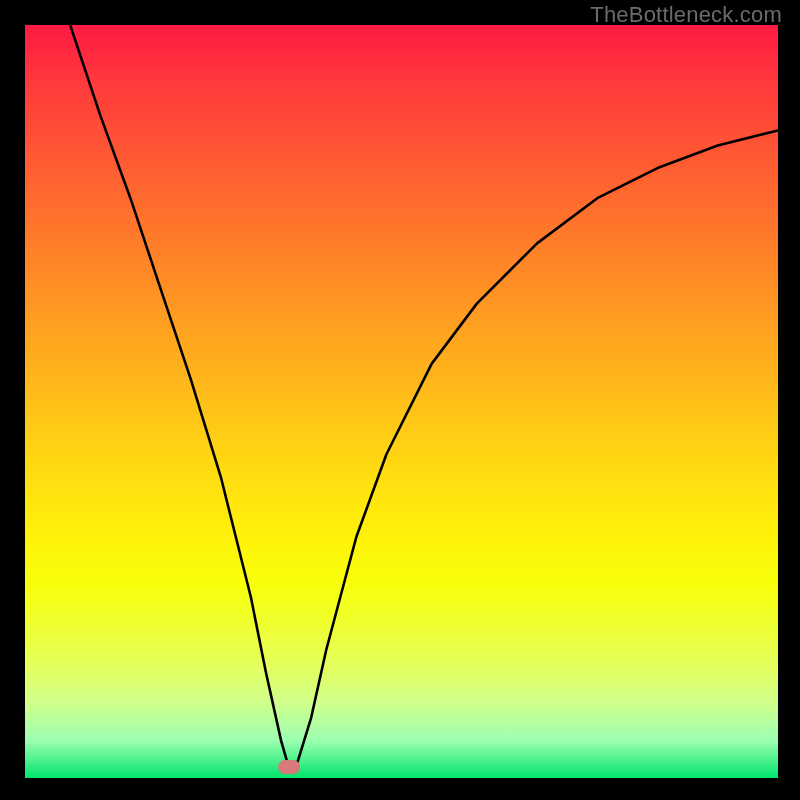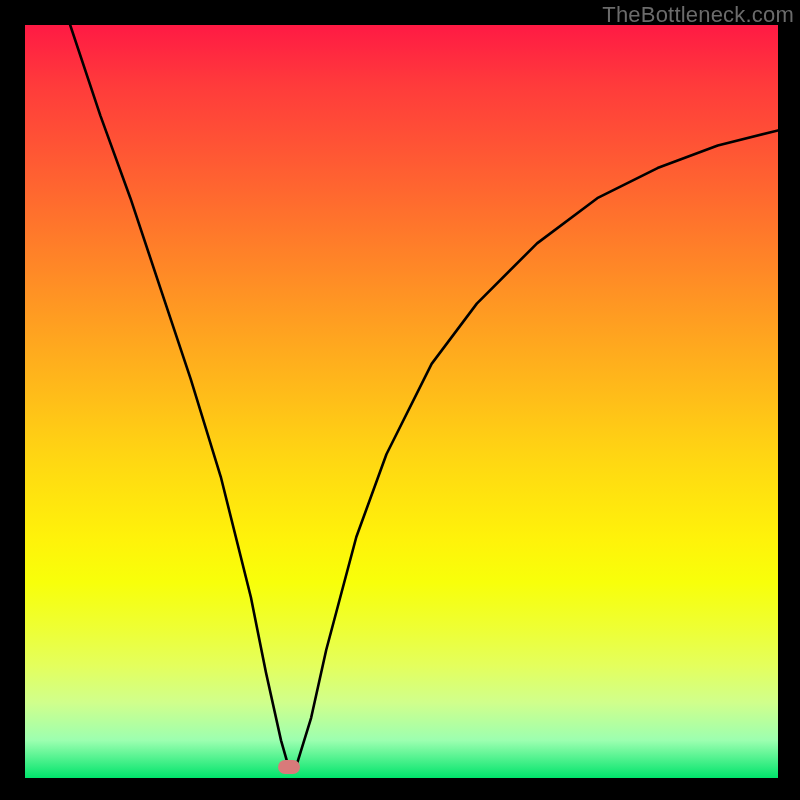--- a/index.html
+++ b/index.html
@@ -29,21 +29,21 @@
       #eeff33 80%,
       #e4ff5c 85%,
       #d0ff8c 90%,
       #9cffb0 95%,
       #00e46b 100%
     );
   }
   .attrib {
     position: absolute;
     top: 2px;
-    right: 6px;
+    right: 18px;
     font-family: Arial, Helvetica, sans-serif;
     font-size: 22px;
     color: #6b6b6b;
     font-weight: 500;
     letter-spacing: 0.2px;
   }
   .curve {
     position: absolute;
     left: 0; top: 0;
     width: 100%; height: 100%;

